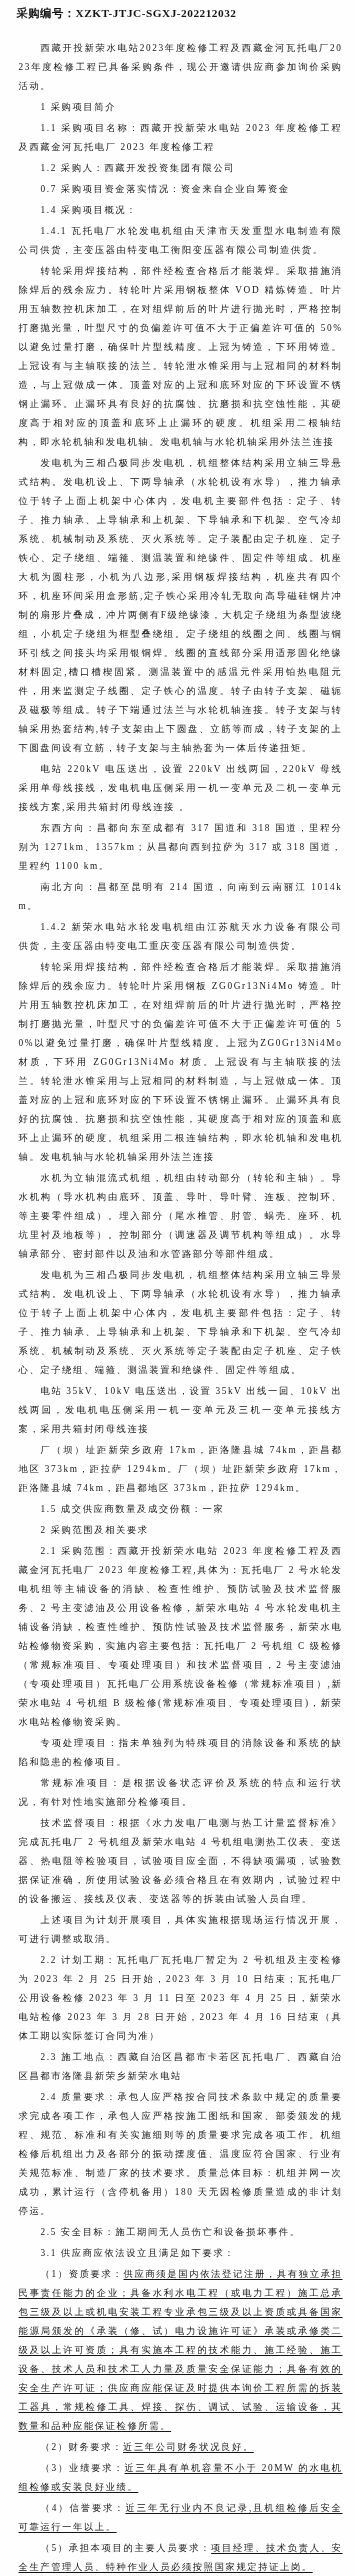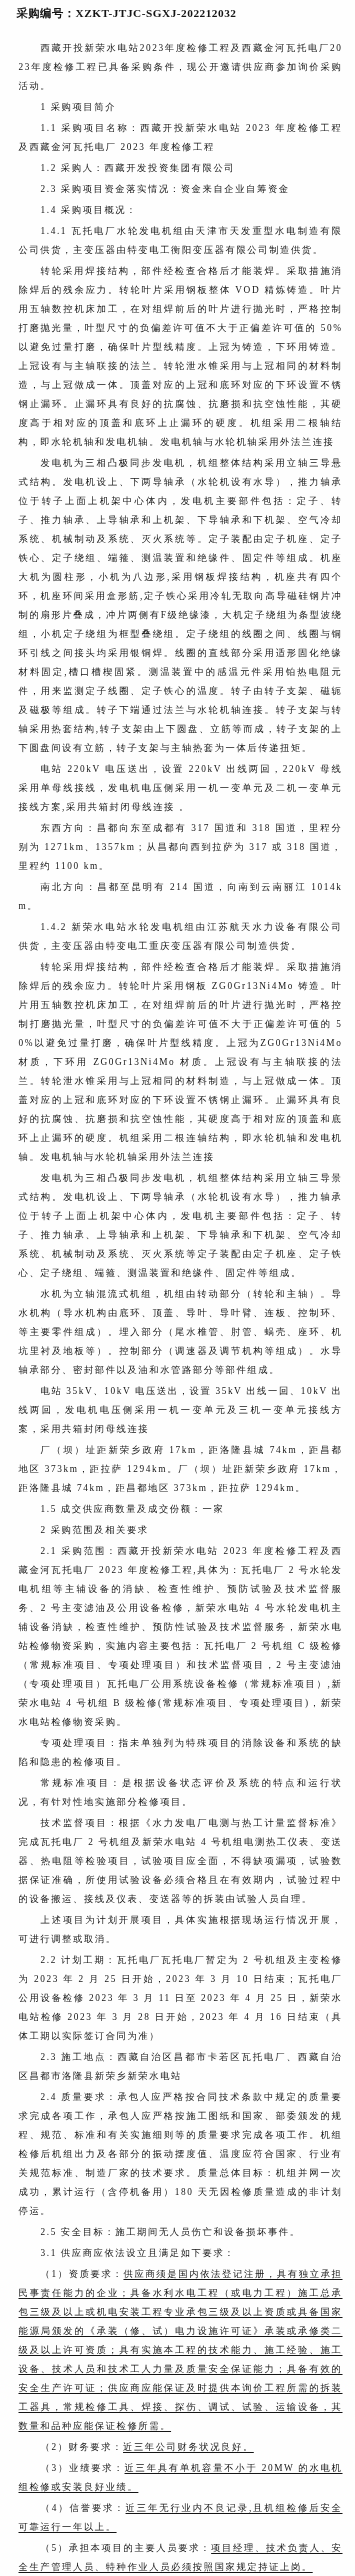--- a/index.html
+++ b/index.html
@@ -42,32 +42,32 @@
 <div class="page">
   <span class="margin-dot">·</span>
 
   <div class="content">
     <h1 class="doc-title">采购编号：XZKT-JTJC-SGXJ-202212032</h1>
     <div>
         <p class="para"><span>西藏开投新荣水电站2023年度检修工程及西藏金河瓦托电厂2023年度检修工程已具备采购条件，现公开邀请供应商参加询价采购活动。</span></p>
         <p class="para"><span>1 采购项目简介</span></p>
         <p class="para"><span>1.1 采购项目名称：西藏开投新荣水电站 2023 年度检修工程及西藏金河瓦托电厂 2023 年度检修工程</span></p>
         <p class="para"><span>1.2 采购人：西藏开发投资集团有限公司</span></p>
-        <p class="para"><span>2.3 采购项目资金落实情况：资金来自企业自筹资金</span></p>
+        <p class="para"><span>0.7 采购项目资金落实情况：资金来自企业自筹资金</span></p>
         <p class="para"><span>1.4 采购项目概况：</span></p>
         <p class="para"><span>1.4.1 瓦托电厂水轮发电机组由天津市天发重型水电制造有限公司供货，主变压器由特变电工衡阳变压器有限公司制造供货。</span></p>
         <p class="para"><span>转轮采用焊接结构，部件经检查合格后才能装焊。采取措施消除焊后的残余应力。转轮叶片采用钢板整体 VOD 精炼铸造。叶片用五轴数控机床加工，在对组焊前后的叶片进行抛光时，严格控制打磨抛光量，叶型尺寸的负偏差许可值不大于正偏差许可值的 50%以避免过量打磨，确保叶片型线精度。上冠为铸造，下环用铸造。上冠设有与主轴联接的法兰。转轮泄水锥采用与上冠相同的材料制造，与上冠做成一体。顶盖对应的上冠和底环对应的下环设置不锈钢止漏环。止漏环具有良好的抗腐蚀、抗磨损和抗空蚀性能，其硬度高于相对应的顶盖和底环上止漏环的硬度。机组采用二根轴结构，即水轮机轴和发电机轴。发电机轴与水轮机轴采用外法兰连接</span></p>
         <p class="para"><span>发电机为三相凸极同步发电机，机组整体结构采用立轴三导悬式结构。发电机设上、下两导轴承（水轮机设有水导），推力轴承位于转子上面上机架中心体内，发电机主要部件包括：定子、转子、推力轴承、上导轴承和上机架、下导轴承和下机架、空气冷却系统、机械制动及系统、灭火系统等。定子装配由定子机座、定子铁心、定子绕组、端箍、测温装置和绝缘件、固定件等组成。机座大机为圆柱形，小机为八边形,采用钢板焊接结构，机座共有四个环，机座环间采用盒形筋,定子铁心采用冷轧无取向高导磁硅钢片冲制的扇形片叠成，冲片两侧有F级绝缘漆，大机定子绕组为条型波绕组，小机定子绕组为框型叠绕组。定子绕组的线圈之间、线圈与铜环引线之间接头均采用银铜焊。线圈的直线部分采用适形固化绝缘材料固定,槽口槽楔固紧。测温装置中的感温元件采用铂热电阻元件，用来监测定子线圈、定子铁心的温度。转子由转子支架、磁轭及磁极等组成。转子下端通过法兰与水轮机轴连接。转子支架与转轴采用热套结构,转子支架由上下圆盘、立筋等而成，转子支架的上下圆盘间设有立筋，转子支架与主轴热套为一体后传递扭矩。</span></p>
         <p class="para"><span>电站 220kV 电压送出，设置 220kV 出线两回，220kV 母线采用单母线接线，发电机电压侧采用一机一变单元及二机一变单元接线方案,采用共箱封闭母线连接 。</span></p>
         <p class="para"><span>东西方向：昌都向东至成都有 317 国道和 318 国道，里程分别为 1271km、1357km；从昌都向西到拉萨为 317 或 318 国道，里程约 1100 km。</span></p>
         <p class="para"><span>南北方向：昌都至昆明有 214 国道，向南到云南丽江 1014km。</span></p>
         <p class="para"><span>1.4.2 新荣水电站水轮发电机组由江苏航天水力设备有限公司供货，主变压器由特变电工重庆变压器有限公司制造供货。</span></p>
         <p class="para"><span>转轮采用焊接结构，部件经检查合格后才能装焊。采取措施消除焊后的残余应力。转轮叶片采用钢板 ZG0Gr13Ni4Mo 铸造。叶片用五轴数控机床加工，在对组焊前后的叶片进行抛光时，严格控制打磨抛光量，叶型尺寸的负偏差许可值不大于正偏差许可值的 50%以避免过量打磨，确保叶片型线精度。上冠为ZG0Gr13Ni4Mo 材质，下环用 ZG0Gr13Ni4Mo 材质。上冠设有与主轴联接的法兰。转轮泄水锥采用与上冠相同的材料制造，与上冠做成一体。顶盖对应的上冠和底环对应的下环设置不锈钢止漏环。止漏环具有良好的抗腐蚀、抗磨损和抗空蚀性能，其硬度高于相对应的顶盖和底环上止漏环的硬度。机组采用二根连轴结构，即水轮机轴和发电机轴。发电机轴与水轮机轴采用外法兰连接</span></p>
+        <p class="para"><span>水机为立轴混流式机组，机组由转动部分（转轮和主轴）。导水机构（导水机构由底环、顶盖、导叶、导叶臂、连板、控制环、等主要零件组成）。埋入部分（尾水椎管、肘管、蜗壳、座环、机坑里衬及地板等）。控制部分（调速器及调节机构等组成）。水导轴承部分、密封部件以及油和水管路部分等部件组成。</span></p>
         <p class="para"><span>发电机为三相凸极同步发电机，机组整体结构采用立轴三导景式结构。发电机设上、下两导轴承（水轮机设有水导），推力轴承位于转子上面上机架中心体内，发电机主要部件包括：定子、转子、推力轴承、上导轴承和上机架、下导轴承和下机架、空气冷却系统、机械制动及系统、灭火系统等定子装配由定子机座、定子铁心、定子绕组、端箍、测温装置和绝缘件、固定件等组成。</span></p>
-        <p class="para"><span>水机为立轴混流式机组，机组由转动部分（转轮和主轴）。导水机构（导水机构由底环、顶盖、导叶、导叶臂、连板、控制环、等主要零件组成）。埋入部分（尾水椎管、肘管、蜗壳、座环、机坑里衬及地板等）。控制部分（调速器及调节机构等组成）。水导轴承部分、密封部件以及油和水管路部分等部件组成。</span></p>
         <p class="para"><span>电站 35kV、10kV 电压送出，设置 35kV 出线一回、10kV 出线两回，发电机电压侧采用一机一变单元及三机一变单元接线方案，采用共箱封闭母线连接</span></p>
         <p class="para"><span>厂（坝）址距新荣乡政府 17km，距洛隆县城 74km，距昌都地区 373km，距拉萨 1294km。厂（坝）址距新荣乡政府 17km，距洛隆县城 74km，距昌都地区 373km，距拉萨 1294km。</span></p>
         <p class="para"><span>1.5 成交供应商数量及成交份额：一家</span></p>
         <p class="para"><span>2 采购范围及相关要求</span></p>
         <p class="para"><span>2.1 采购范围：西藏开投新荣水电站 2023 年度检修工程及西藏金河瓦托电厂 2023 年度检修工程,具体为：瓦托电厂 2 号水轮发电机组等主辅设备的消缺、检查性维护、预防试验及技术监督服务、2 号主变滤油及公用设备检修，新荣水电站 4 号水轮发电机主辅设备消缺，检查性维护、预防性试验及技术监督服务，新荣水电站检修物资采购，实施内容主要包括：瓦托电厂 2 号机组 C 级检修（常规标准项目、专项处理项目）和技术监督项目，2 号主变滤油（专项处理项目）瓦托电厂公用系统设备检修（常规标准项目）,新荣水电站 4 号机组 B 级检修(常规标准项目、专项处理项目)，新荣水电站检修物资采购。</span></p>
         <p class="para"><span>专项处理项目：指未单独列为特殊项目的消除设备和系统的缺陷和隐患的检修项目。</span></p>
         <p class="para"><span>常规标准项目：是根据设备状态评价及系统的特点和运行状况，有针对性地实施部分检修项目。</span></p>
         <p class="para"><span>技术监督项目：根据《水力发电厂电测与热工计量监督标准》完成瓦托电厂 2 号机组及新荣水电站 4 号机组电测热工仪表、变送器、热电阻等检验项目，试验项目应全面，不得缺项漏项，试验数据保证准确，所使用试验设备必须合格且在有效期内，试验过程中的设备搬运、接线及仪表、变送器等的拆装由试验人员自理。</span></p>
         <p class="para"><span>上述项目为计划开展项目，具体实施根据现场运行情况开展，可进行调整或取消。</span></p>
         <p class="para"><span>2.2 计划工期：瓦托电厂瓦托电厂暂定为 2 号机组及主变检修为 2023 年 2 月 25 日开始，2023 年 3 月 10 日结束；瓦托电厂公用设备检修 2023 年 3 月 11 日至 2023 年 4 月 25 日，新荣水电站检修 2023 年 3 月 28 日开始，2023 年 4 月 16 日结束（具体工期以实际签订合同为准）</span></p>

